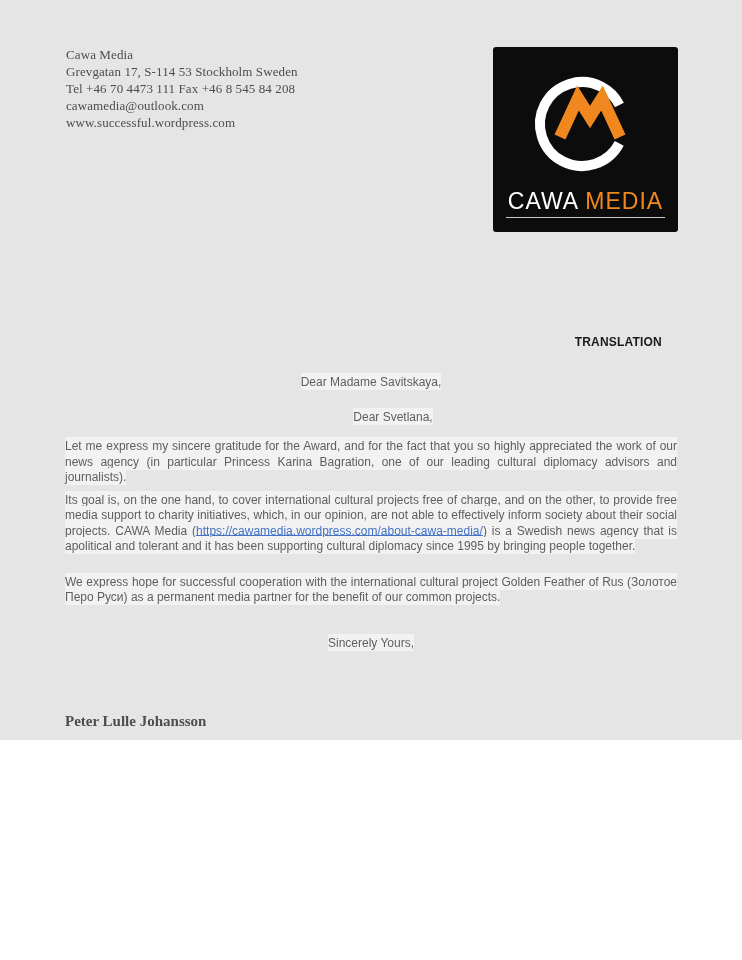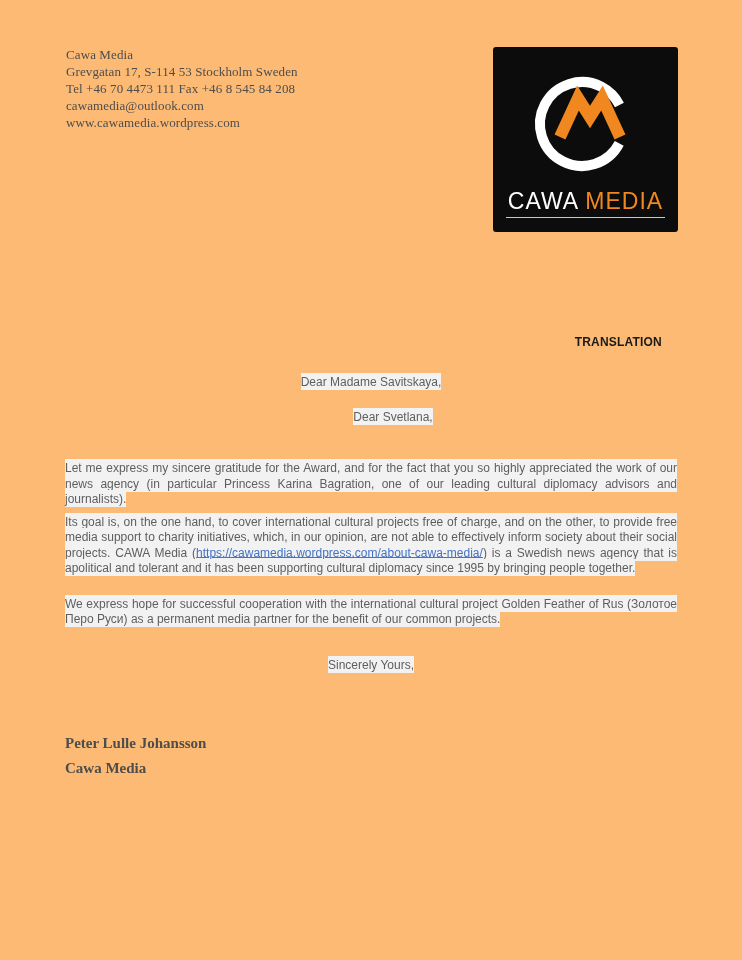--- a/index.html
+++ b/index.html
@@ -1,20 +1,20 @@
 <!DOCTYPE html>
 <html style="--body-text: #5e5e5e; --highlight: #f2f2f2; --link: #4472c4; --heading-text: #1a1a1a; --header-text: #4d4d4d; --logo-bg: #0c0c0c; --logo-orange: #f0881f; --logo-white: #ffffff; --logo-underline: #c9c9c9;"><head>
 <meta charset="utf-8">
 <style>
   html, body { margin: 0; padding: 0; background: #ffffff; }
   .page {
     position: relative;
     width: 742px;
-    height: 960px;
-    background: #fdba74;
+    height: 740px;
+    background: #e5e5e5;
     overflow: hidden;
     font-family: "Liberation Sans", sans-serif;
   }
 
   
   .contact {
     position: absolute;
     left: 66px;
     top: 46px;
     font-family: "Liberation Serif", serif;
@@ -73,21 +73,21 @@
     color: var(--heading-text, #1a1a1a);
     text-align: right;
     position: relative;
     left: -15px;
     margin: 0 0 24px 0;
     letter-spacing: 0.2px;
   }
   p { margin: 0; text-align: center; }
   .hl { background: var(--highlight, #f2f2f2); padding: 1.5px 0; }
   .sal1 { margin-bottom: 19px; }
-  .sal2 { margin-bottom: 36px; padding-left: 44px; }
+  .sal2 { margin-bottom: 14px; padding-left: 44px; }
   .para { text-align: justify; margin-bottom: 7px; }
   .p3 { margin-bottom: 20px; }
   .p4 { margin-bottom: 30px; }
   .closing { margin-bottom: 6px; }
   .link {
     color: var(--link, #4472c4);
     text-decoration: underline;
     cursor: pointer;
     word-break: keep-all;
   }
@@ -103,21 +103,21 @@
 </head>
 <body>
 
 <div class="page">
 
   <div class="contact">
     <div>Cawa Media</div>
     <div>Grevgatan 17, S-114 53 Stockholm Sweden</div>
     <div>Tel +46 70 4473 111 Fax +46 8 545 84 208</div>
     <div>cawamedia@outlook.com</div>
-    <div>www.cawamedia.wordpress.com</div>
+    <div>www.successful.wordpress.com</div>
   </div>
 
   <div class="logo">
     <svg width="185" height="130" viewBox="0 0 185 130" aria-hidden="true">
       <circle class="c-ring" cx="89" cy="67" r="42" fill="none" stroke-width="10" stroke-dasharray="223.6 40.3" transform="rotate(27.5 89 67)"></circle>
       <path class="m-mark" d="M 67 80 L 85 41 L 97 60 L 109 41 L 127 80" fill="none" stroke-width="12" stroke-linejoin="miter"></path>
     </svg>
     <div class="brand">
       <span class="cawa">CAWA</span>
       <span class="media">MEDIA</span>

